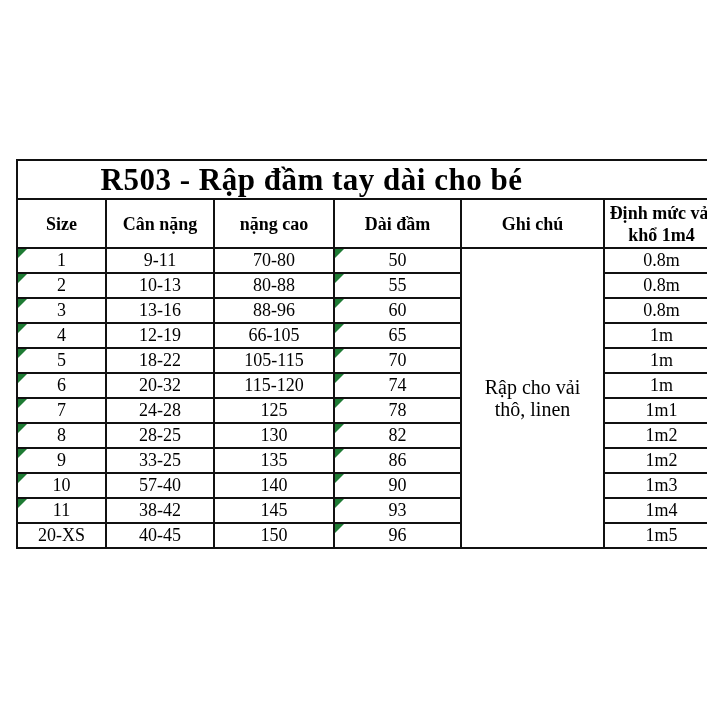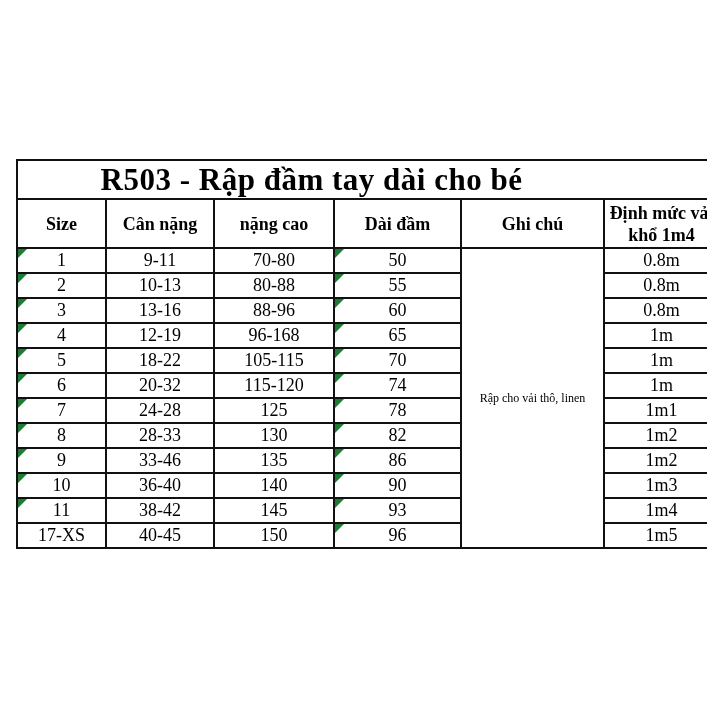--- a/index.html
+++ b/index.html
@@ -54,21 +54,21 @@
     white-space: normal;
   }
   tbody td {
     height: 23px;
     font-size: 18px;
     line-height: 23px;
     position: relative;
   }
   .note-cell {
     white-space: normal;
-    font-size: 12px;
+    font-size: 20px;
     line-height: 22px;
     padding: 0 6px;
   }
   .tri {
     position: absolute;
     top: 0;
     left: 0;
     width: 0;
     height: 0;
     border-top: 9px solid var(--tri, #1e7b34);
@@ -122,21 +122,21 @@
         <tr>
           <td><span class="tri"></span>3</td>
           <td>13-16</td>
           <td>88-96</td>
           <td><span class="tri"></span>60</td>
           <td>0.8m</td>
         </tr>
         <tr>
           <td><span class="tri"></span>4</td>
           <td>12-19</td>
-          <td>96-168</td>
+          <td>66-105</td>
           <td><span class="tri"></span>65</td>
           <td>1m</td>
         </tr>
         <tr>
           <td><span class="tri"></span>5</td>
           <td>18-22</td>
           <td>105-115</td>
           <td><span class="tri"></span>70</td>
           <td>1m</td>
         </tr>
@@ -149,48 +149,48 @@
         </tr>
         <tr>
           <td><span class="tri"></span>7</td>
           <td>24-28</td>
           <td>125</td>
           <td><span class="tri"></span>78</td>
           <td>1m1</td>
         </tr>
         <tr>
           <td><span class="tri"></span>8</td>
-          <td>28-33</td>
+          <td>28-25</td>
           <td>130</td>
           <td><span class="tri"></span>82</td>
           <td>1m2</td>
         </tr>
         <tr>
           <td><span class="tri"></span>9</td>
-          <td>33-46</td>
+          <td>33-25</td>
           <td>135</td>
           <td><span class="tri"></span>86</td>
           <td>1m2</td>
         </tr>
         <tr>
           <td><span class="tri"></span>10</td>
-          <td>36-40</td>
+          <td>57-40</td>
           <td>140</td>
           <td><span class="tri"></span>90</td>
           <td>1m3</td>
         </tr>
         <tr>
           <td><span class="tri"></span>11</td>
           <td>38-42</td>
           <td>145</td>
           <td><span class="tri"></span>93</td>
           <td>1m4</td>
         </tr>
         <tr>
-          <td>17-XS</td>
+          <td>20-XS</td>
           <td>40-45</td>
           <td>150</td>
           <td><span class="tri"></span>96</td>
           <td>1m5</td>
         </tr>
       </tbody>
   </table>
 </div>
 
 </body></html>

